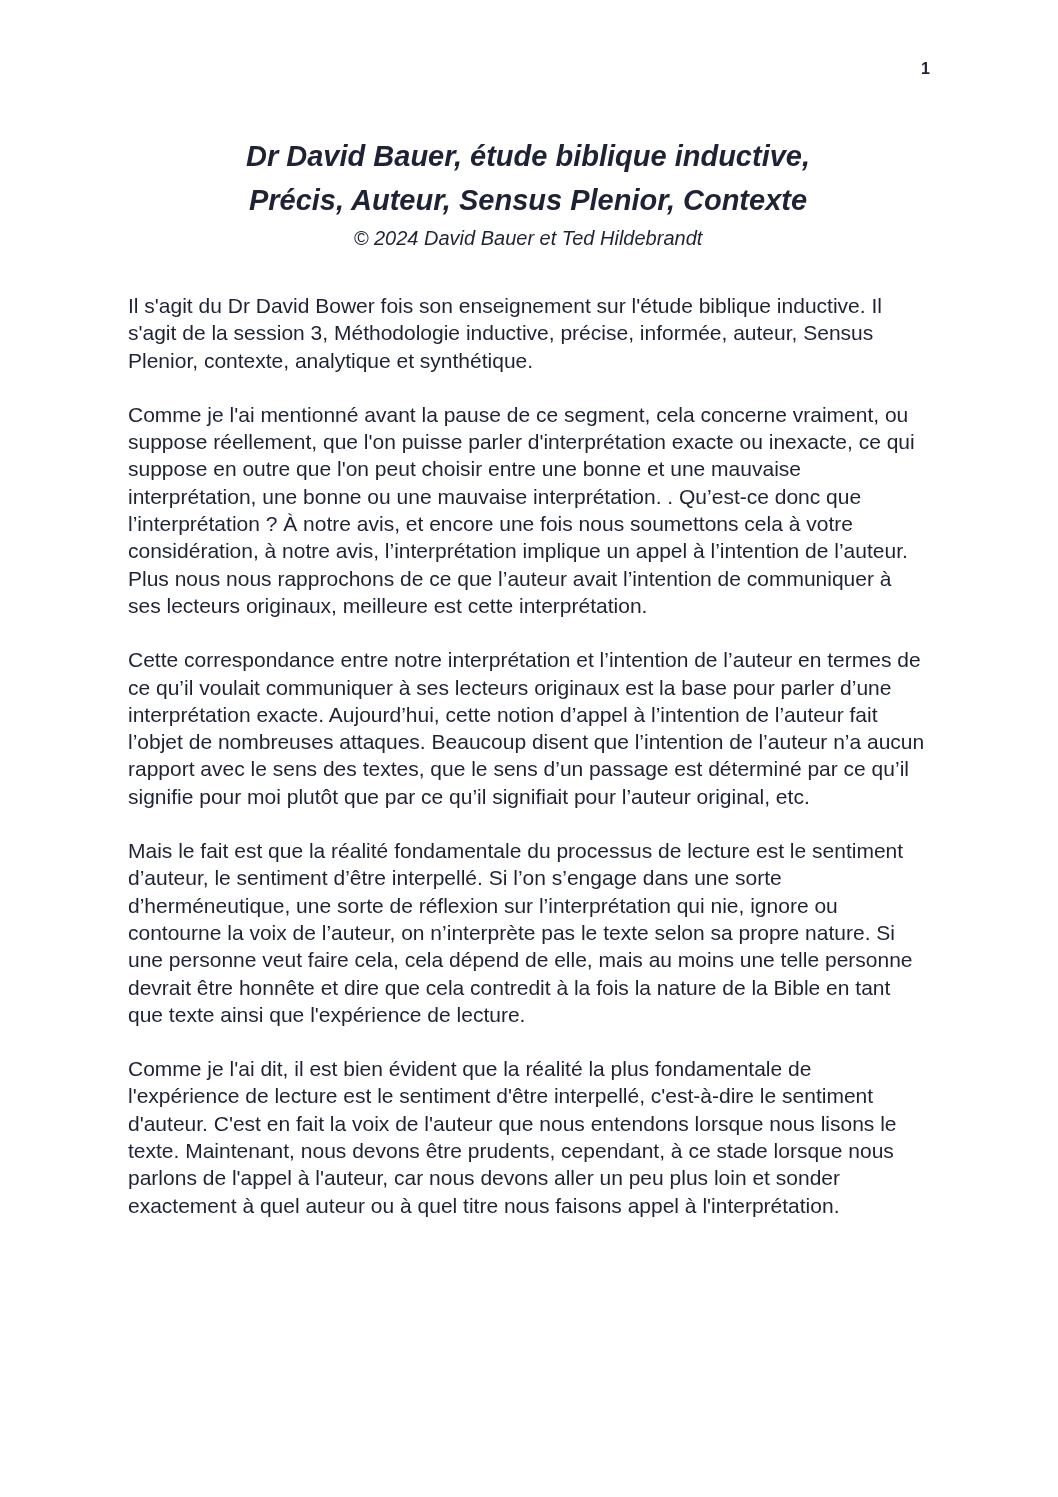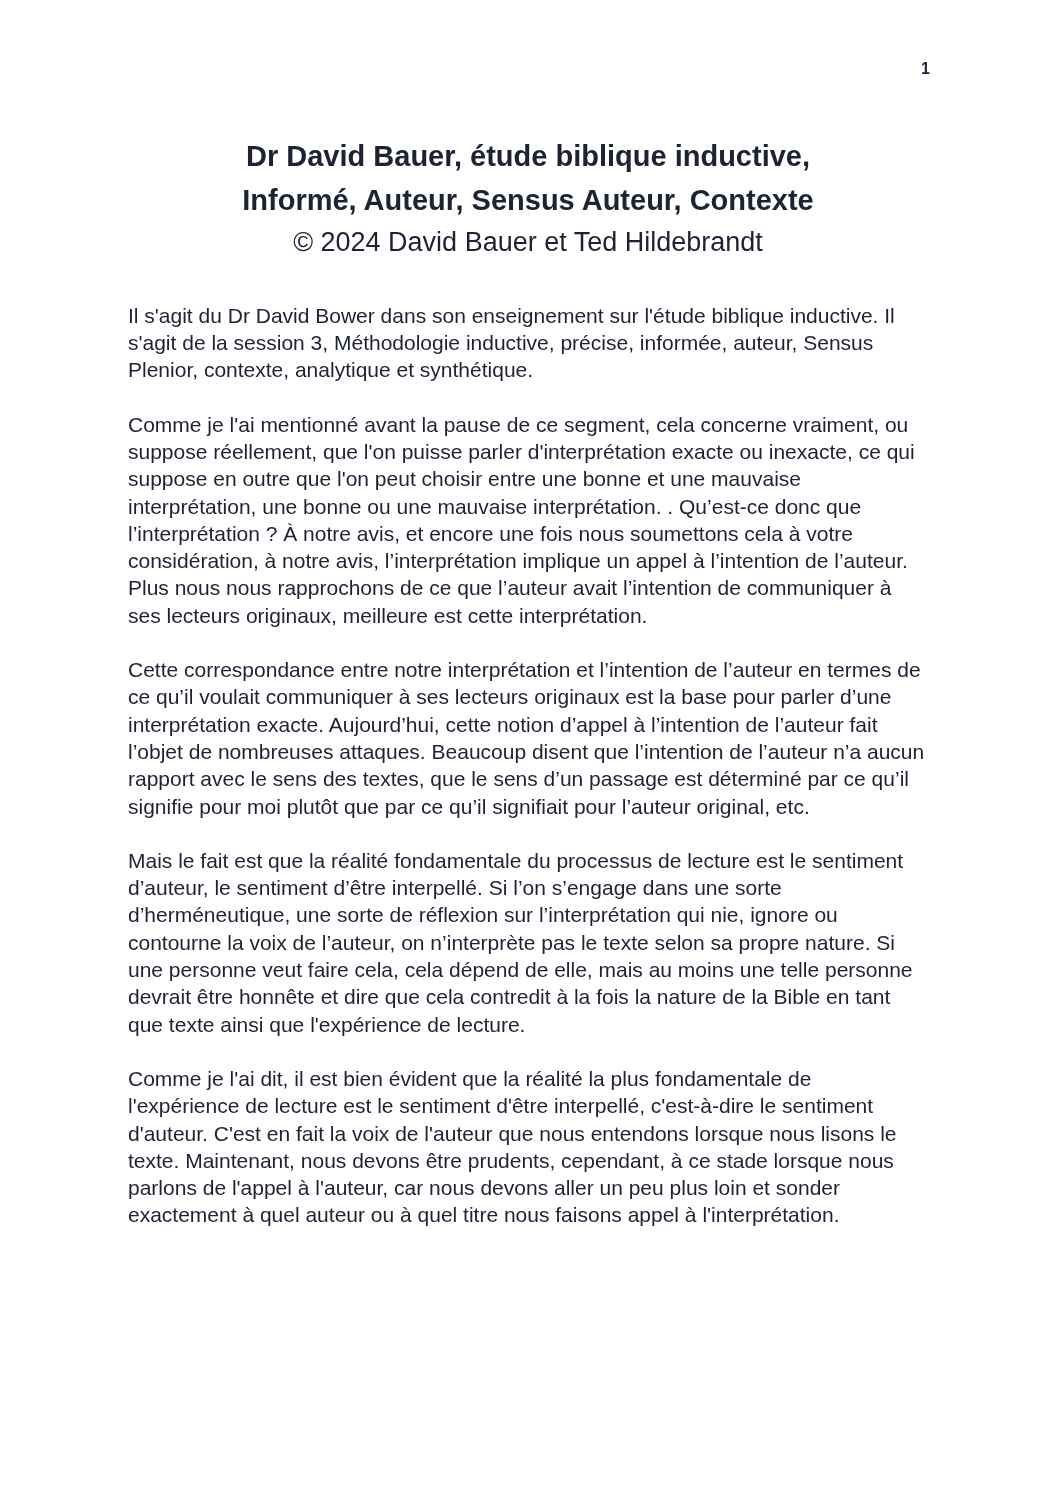--- a/index.html
+++ b/index.html
@@ -26,28 +26,29 @@
     top: 60px;
     right: 128px;
     font-size: 16px;
     font-weight: bold;
   }
   .content {
     padding: 135px 130px 0 128px;
   }
   .title-block {
     text-align: center;
+    font-style: italic;
   }
   .title-line {
     font-size: 29px;
     font-weight: bold;
     line-height: 1.5;
   }
   .subtitle {
-    font-size: 27px;
+    font-size: 20px;
     line-height: 1.4;
     margin-top: 2px;
   }
   .body-text {
     margin-top: 40px;
   }
   .body-text p {
     font-size: 21px;
     line-height: 1.3;
     margin: 0 0 27px 0;
@@ -58,26 +59,26 @@
 <body>
 
 <div class="page">
 
   <div class="page-number">1</div>
 
   <div class="content">
 
     <div class="title-block">
       <div class="title-line">Dr David Bauer, étude biblique inductive,</div>
-      <div class="title-line">Informé, Auteur, Sensus Auteur, Contexte</div>
+      <div class="title-line">Précis, Auteur, Sensus Plenior, Contexte</div>
       <div class="subtitle">© 2024 David Bauer et Ted Hildebrandt</div>
     </div>
 
     <div class="body-text">
-      <p>Il s'agit du Dr David Bower dans son enseignement sur l'étude biblique inductive. Il s'agit de la session 3, Méthodologie inductive, précise, informée, auteur, Sensus Plenior, contexte, analytique et synthétique.</p>
+      <p>Il s'agit du Dr David Bower fois son enseignement sur l'étude biblique inductive. Il s'agit de la session 3, Méthodologie inductive, précise, informée, auteur, Sensus Plenior, contexte, analytique et synthétique.</p>
       <p>Comme je l'ai mentionné avant la pause de ce segment, cela concerne vraiment, ou suppose réellement, que l'on puisse parler d'interprétation exacte ou inexacte, ce qui suppose en outre que l'on peut choisir entre une bonne et une mauvaise interprétation, une bonne ou une mauvaise interprétation. . Qu’est-ce donc que l’interprétation ? À notre avis, et encore une fois nous soumettons cela à votre considération, à notre avis, l’interprétation implique un appel à l’intention de l’auteur. Plus nous nous rapprochons de ce que l’auteur avait l’intention de communiquer à ses lecteurs originaux, meilleure est cette interprétation.</p>
       <p>Cette correspondance entre notre interprétation et l’intention de l’auteur en termes de ce qu’il voulait communiquer à ses lecteurs originaux est la base pour parler d’une interprétation exacte. Aujourd’hui, cette notion d’appel à l’intention de l’auteur fait l’objet de nombreuses attaques. Beaucoup disent que l’intention de l’auteur n’a aucun rapport avec le sens des textes, que le sens d’un passage est déterminé par ce qu’il signifie pour moi plutôt que par ce qu’il signifiait pour l’auteur original, etc.</p>
       <p>Mais le fait est que la réalité fondamentale du processus de lecture est le sentiment d’auteur, le sentiment d’être interpellé. Si l’on s’engage dans une sorte d’herméneutique, une sorte de réflexion sur l’interprétation qui nie, ignore ou contourne la voix de l’auteur, on n’interprète pas le texte selon sa propre nature. Si une personne veut faire cela, cela dépend de elle, mais au moins une telle personne devrait être honnête et dire que cela contredit à la fois la nature de la Bible en tant que texte ainsi que l'expérience de lecture.</p>
       <p>Comme je l'ai dit, il est bien évident que la réalité la plus fondamentale de l'expérience de lecture est le sentiment d'être interpellé, c'est-à-dire le sentiment d'auteur. C'est en fait la voix de l'auteur que nous entendons lorsque nous lisons le texte. Maintenant, nous devons être prudents, cependant, à ce stade lorsque nous parlons de l'appel à l'auteur, car nous devons aller un peu plus loin et sonder exactement à quel auteur ou à quel titre nous faisons appel à l'interprétation.</p>
     </div>
 
   </div>
 </div>
 
 </body></html>

